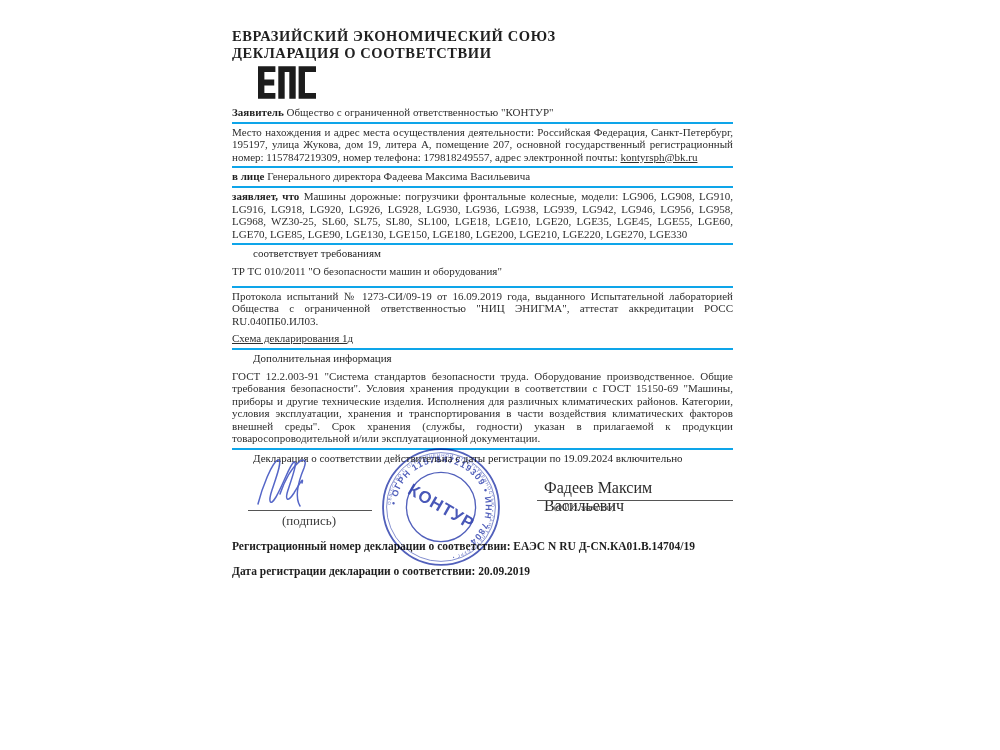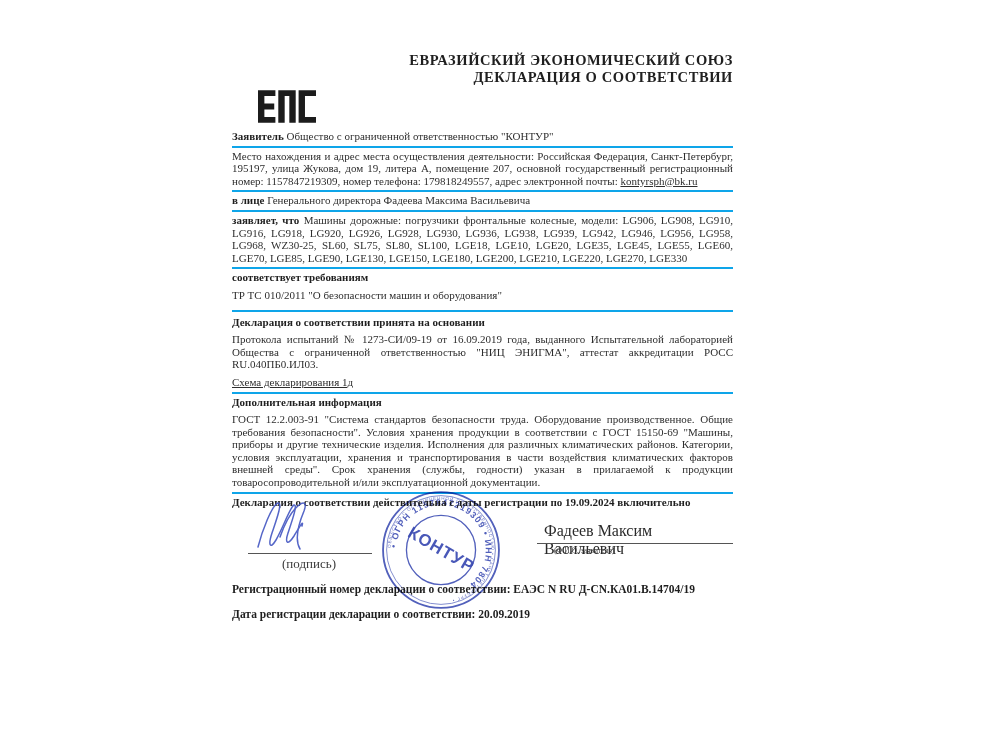--- a/index.html
+++ b/index.html
@@ -2,28 +2,28 @@
 <html><head>
 <meta charset="utf-8">
 <style>
   html,body{margin:0;padding:0;}
   body{
     width:1000px;height:750px;background:#ffffff;position:relative;
     font-family:"Liberation Serif", serif;color:#2e2e2e;
     -webkit-font-smoothing:antialiased;
   }
   .doc{position:absolute;left:232px;top:28px;width:501px;}
-  .title{ text-align:right;font-weight:bold;font-size:14.5px;line-height:17px;letter-spacing:.6px;color:#1f1f1f;margin-top:24px;}
+  .title{ text-align:left;font-weight:bold;font-size:14.5px;line-height:17px;letter-spacing:.6px;color:#1f1f1f;}
   .logo-wrap{margin:4px 0 0 26px;height:38px;}
   .row{font-size:11px;line-height:12.6px;padding:2px 0 3px 0;}
   .sep{border-bottom:2px solid #0ea5e9;}
   .para{text-align:justify;}
   b{color:#1f1f1f;}
   .u{text-decoration:underline;}
-  .bold-line{font-weight:bold;color:#1f1f1f;}
+  .bold-line{font-weight:normal;color:#1f1f1f;margin-left:21px;}
   .sig-area{position:relative;height:64px;}
   .sig-svg{position:absolute;left:18px;top:-16px;}
   .sign-line{position:absolute;left:16px;top:42px;width:124px;border-top:1px solid #555;}
   .sign-cap{position:absolute;left:50px;top:45px;font-size:13px;color:#3c3c3c;}
   .stamp-svg{position:absolute;left:148px;top:-22px;mix-blend-mode:multiply;}
   .fio-name{position:absolute;left:312px;top:11px;font-size:16px;color:#2a2a2a;}
   .fio-line{position:absolute;left:305px;top:32px;width:196px;border-top:1px solid #555;}
   .fio-cap{position:absolute;left:322px;top:35px;font-size:7.5px;color:#3c3c3c;}
   .footer-row{font-size:11.5px;font-weight:bold;color:#1f1f1f;margin-top:7px;line-height:14px;}
   .footer-row + .footer-row{margin-top:11px;}
@@ -64,21 +64,20 @@
   <div class="row sep para">
     <b>заявляет, что</b>
     <span>Машины дорожные: погрузчики фронтальные колесные,  модели: LG906, LG908, LG910, LG916, LG918, LG920, LG926, LG928, LG930, LG936, LG938, LG939, LG942, LG946, LG956, LG958, LG968, WZ30-25, SL60, SL75, SL80, SL100, LGE18, LGE10, LGE20, LGE35, LGE45, LGE55, LGE60, LGE70, LGE85, LGE90, LGE130, LGE150, LGE180, LGE200, LGE210, LGE220, LGE270, LGE330</span>
   </div>
 
 
 
   <div class="row bold-line">соответствует требованиям</div>
   <div class="row sep" style="padding-bottom:8px;">ТР ТС 010/2011 "О безопасности машин и оборудования"</div>
 
-  <div class="row bold-line" style="padding-top:4px;">Декларация о соответствии принята на основании</div>
   <div class="row para">Протокола испытаний № 1273-СИ/09-19 от 16.09.2019 года, выданного Испытательной лабораторией Общества с ограниченной ответственностью "НИЦ ЭНИГМА", аттестат аккредитации РОСС RU.040ПБ0.ИЛ03.</div>
   <div class="row sep">
     <span class="u">Схема декларирования 1д</span>
   </div>
 
   <div class="row bold-line">Дополнительная информация</div>
   <div class="row sep para">ГОСТ 12.2.003-91 "Система стандартов безопасности труда. Оборудование производственное. Общие требования безопасности". Условия хранения продукции в соответствии с ГОСТ 15150-69 "Машины, приборы и другие технические изделия. Исполнения для различных климатических районов. Категории, условия эксплуатации, хранения и транспортирования в части воздействия климатических факторов внешней среды". Срок хранения (службы, годности) указан в прилагаемой к продукции товаросопроводительной и/или эксплуатационной документации.</div>
 
   <div class="row bold-line">Декларация о соответствии  действительна с даты регистрации по 19.09.2024 включительно</div>
 

